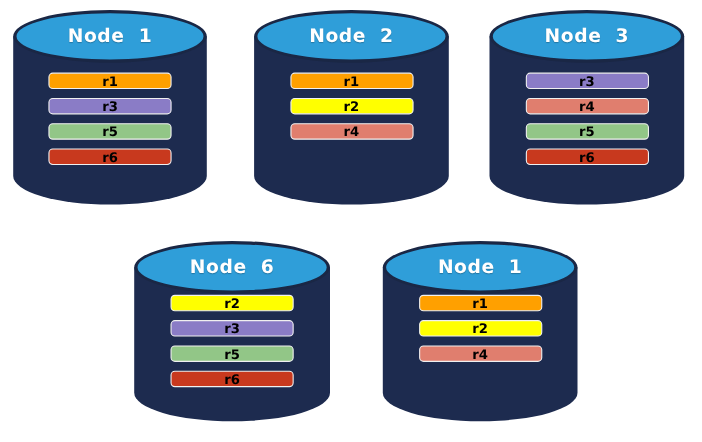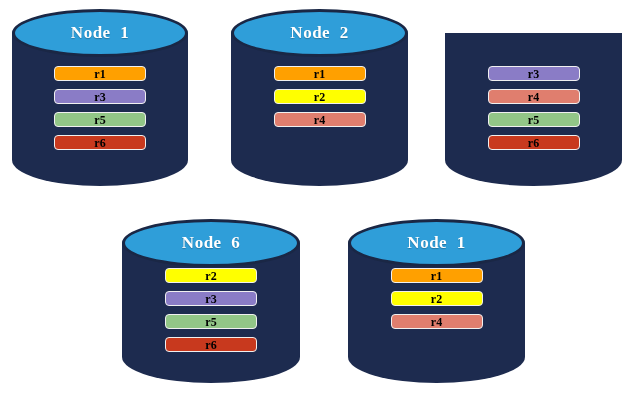--- a/index.html
+++ b/index.html
@@ -1,15 +1,15 @@
 <!DOCTYPE html>
 <html style="--background: #ffffff; --cylinder-body: #1D2B4F; --cylinder-border: #1A2745; --cylinder-top: #2F9ED9; --node-label: #ffffff; --replica-label: #000000; --bar-border: #f0f0f0;"><head>
 <meta charset="utf-8">
 <style>
-  * { margin: 0; padding: 0; box-sizing: border-box; font-family: Liberation Serif, serif; }
+  * { margin: 0; padding: 0; box-sizing: border-box; }
   html, body { background: #ffffff; }
   body { font-family: "DejaVu Sans", "Liberation Sans", sans-serif; }
 
   .canvas {
     position: relative;
     width: 638px;
     height: 402px;
     background: var(--background, #ffffff);
     overflow: hidden;
   }
@@ -61,21 +61,21 @@
     top: 57px;
     display: flex;
     flex-direction: column;
     align-items: center;
     gap: 8px;
     z-index: 3;
   }
   .row2 .bars { top: 49px; }
 
   .bar {
-    width: 92px;
+    width: 112px;
     height: 15px;
     border-radius: 4px;
     border: 1px solid var(--bar-border, #f0f0f0);
     display: flex;
     align-items: center;
     justify-content: center;
     color: var(--replica-label, #000000);
     font-weight: bold;
     font-size: 12px;
     line-height: 1;
@@ -106,20 +106,23 @@
     </div>
     <div class="bars">
       <div class="bar" style="background: rgb(255, 160, 0);">r1</div>
       <div class="bar" style="background: rgb(255, 255, 0);">r2</div>
       <div class="bar" style="background: rgb(224, 126, 110);">r4</div>
     </div>
   </div>
 
   <div class="node n3">
     <div class="cyl-body"></div>
+    <div class="cyl-top">
+      <span class="node-title">Node  3</span>
+    </div>
     <div class="bars">
       <div class="bar" style="background: rgb(138, 124, 198);">r3</div>
       <div class="bar" style="background: rgb(224, 126, 110);">r4</div>
       <div class="bar" style="background: rgb(146, 198, 135);">r5</div>
       <div class="bar" style="background: rgb(200, 57, 30);">r6</div>
     </div>
   </div>
 
   <div class="node n4 row2">
     <div class="cyl-body"></div>

